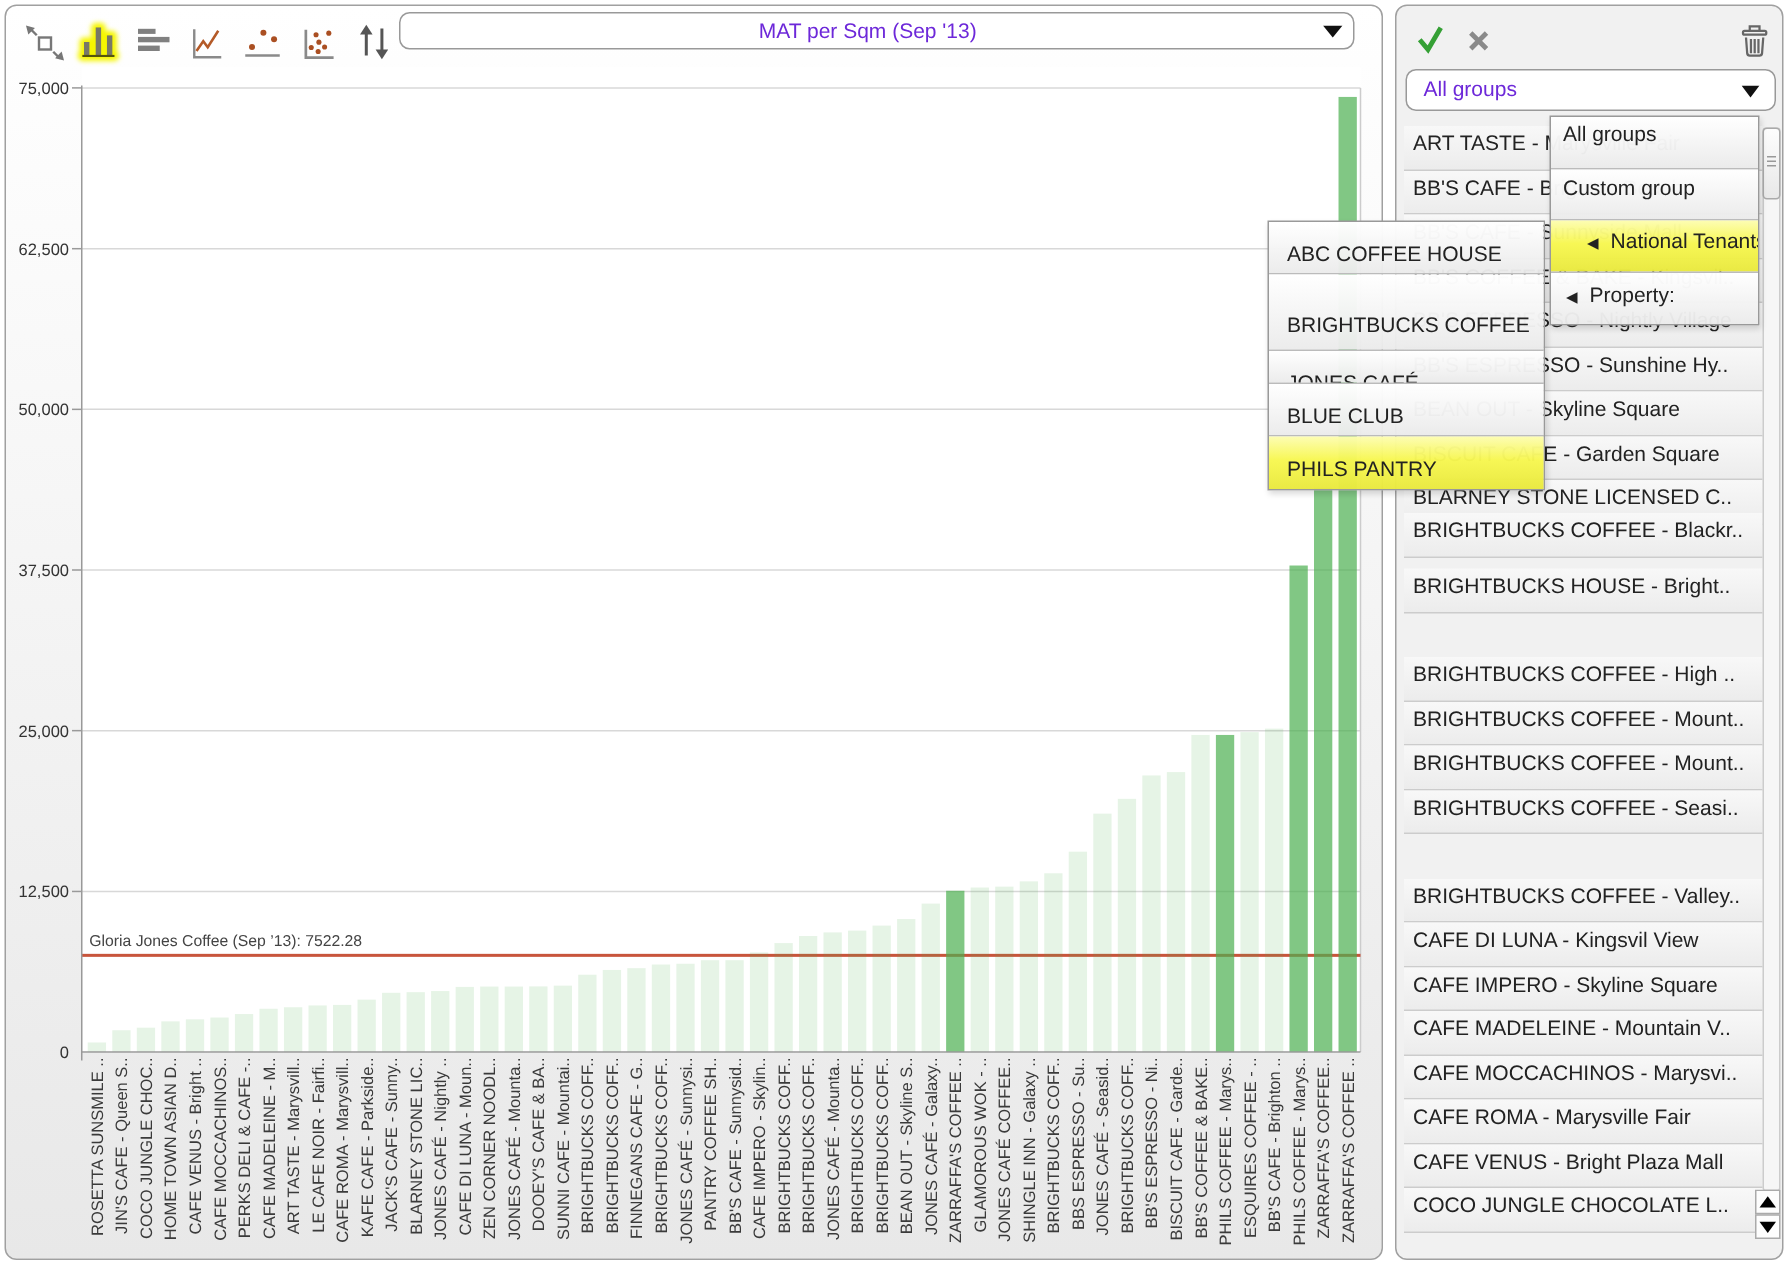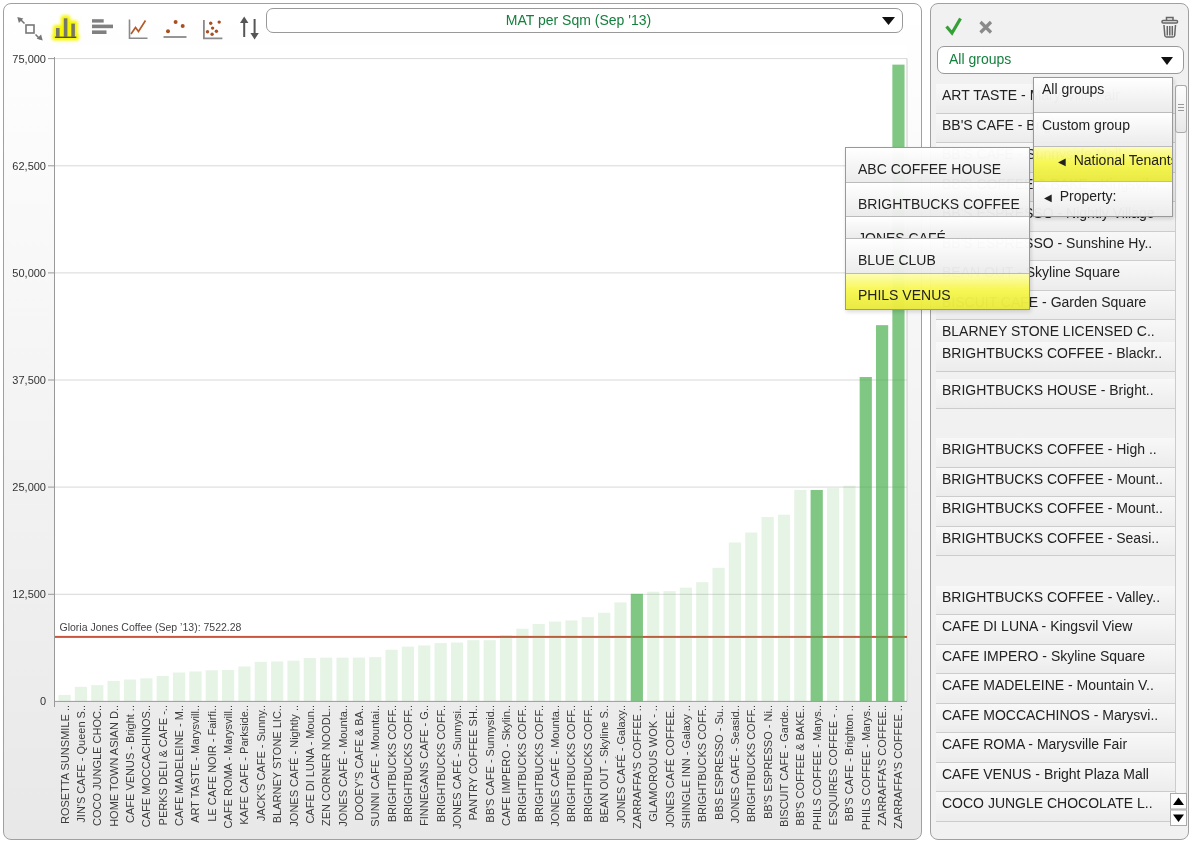--- a/index.html
+++ b/index.html
@@ -5,21 +5,21 @@
 html,body { width:1194px; height:843px; background:#fff; font-family:"Liberation Sans", sans-serif; position:relative; overflow:hidden; }
 #lpanel { position:absolute; left:3px; top:3px; width:919px; height:837px; border:1px solid #a0a0a0; border-radius:8px; background:linear-gradient(#ffffff, #e8e8e8); z-index:1; }
 #rpanel { position:absolute; left:930px; top:3px; width:259px; height:837px; border:1px solid #a0a0a0; border-radius:8px; background:#f1f1f1; z-index:2; }
 .lrow { position:absolute; left:5px; width:239px; height:29.5px; line-height:20px; padding-top:1px; padding-left:6px; font-size:14px; color:#222; border-bottom:1px solid #ccc; background:linear-gradient(#f8f8f8,#ececec); overflow:hidden; white-space:nowrap; }
 .popup { position:absolute; z-index:20; border:1px solid #999; box-shadow:1px 2px 4px rgba(0,0,0,0.15); }
 .prow { position:relative; font-size:14px; color:#222; border-bottom:1px solid #bbb; background:linear-gradient(rgba(255,255,255,0.985), rgba(235,235,235,0.96)); white-space:nowrap; overflow:hidden; }
 .prow:last-child { border-bottom:none; }
 .prow.yellow { background:linear-gradient(rgba(253,253,178,0.98), rgba(247,247,80,0.97) 45%, rgba(233,233,62,0.97)); }
 .arr { font-size:10px; margin-right:8px; }
 select, .selbox { }
-.selbox { position:absolute; background:#fff; border:1px solid #999; border-radius:7px; font-size:14px; color:#15803d; }
+.selbox { position:absolute; background:#fff; border:1px solid #999; border-radius:7px; font-size:14px; color:#6d28d9; }
 </style></head>
 <body>
 <div id="lpanel">
 
   <svg width="919" height="45" style="position:absolute;left:0;top:0">
 
     <g stroke="#777" stroke-width="1.6" fill="none">
       <rect x="22" y="21" width="8" height="8"></rect>
       <line x1="20.5" y1="19.5" x2="16" y2="15"></line>
       <line x1="31.5" y1="30.5" x2="36" y2="35"></line>
@@ -275,23 +275,23 @@
     <text transform="rotate(-90 820.70 705)" x="820.70" y="705" font-size="11" fill="#3a3a3a" text-anchor="end">PHILS COFFEE - Marys..</text>
     <text transform="rotate(-90 837.05 705)" x="837.05" y="705" font-size="11" fill="#3a3a3a" text-anchor="end">ESQUIRES COFFEE - ..</text>
     <text transform="rotate(-90 853.40 705)" x="853.40" y="705" font-size="11" fill="#3a3a3a" text-anchor="end">BB'S CAFE - Brighton ..</text>
     <text transform="rotate(-90 869.75 705)" x="869.75" y="705" font-size="11" fill="#3a3a3a" text-anchor="end">PHILS COFFEE - Marys..</text>
     <text transform="rotate(-90 886.10 705)" x="886.10" y="705" font-size="11" fill="#3a3a3a" text-anchor="end">ZARRAFFA'S COFFEE..</text>
     <text transform="rotate(-90 902.45 705)" x="902.45" y="705" font-size="11" fill="#3a3a3a" text-anchor="end">ZARRAFFA'S COFFEE ..</text>
   </svg>
 
 <div class="popup" style="left:845px;top:146.5px;width:185px">
     <div class="prow" style="height:35px;line-height:31px;padding-top:6px;padding-left:12px">ABC COFFEE HOUSE</div>
-    <div class="prow" style="height:34px;line-height:31px;padding-top:6px;padding-left:12px">BRIGHTBUCKS COFFEE</div>
+    <div class="prow" style="height:51px;line-height:31px;padding-top:18px;padding-left:12px">BRIGHTBUCKS COFFEE</div>
     <div class="prow" style="height:22px;line-height:31px;padding-top:6px;padding-left:12px">JONES CAFÉ</div>
     <div class="prow" style="height:35px;line-height:31px;padding-top:6px;padding-left:12px">BLUE CLUB</div>
-    <div class="prow yellow" style="height:35px;line-height:31px;padding-top:6px;padding-left:12px">PHILS VENUS</div>
+    <div class="prow yellow" style="height:35px;line-height:31px;padding-top:6px;padding-left:12px">PHILS PANTRY</div>
   </div>
 <div class="popup" style="left:1033px;top:77px;width:140px">
     <div class="prow" style="height:34.5px;line-height:23px;padding-top:0px;padding-left:8px">All groups</div>
     <div class="prow" style="height:34.5px;line-height:24px;padding-top:0px;padding-left:8px">Custom group</div>
     <div class="prow yellow" style="height:34.5px;line-height:27px;padding-top:0px;padding-left:24px"><span class="arr">◀</span>National Tenants:</div>
     <div class="prow" style="height:34.5px;line-height:29px;padding-top:0px;padding-left:10px"><span class="arr">◀</span>Property:</div>
   </div>
 
 </body></html>

